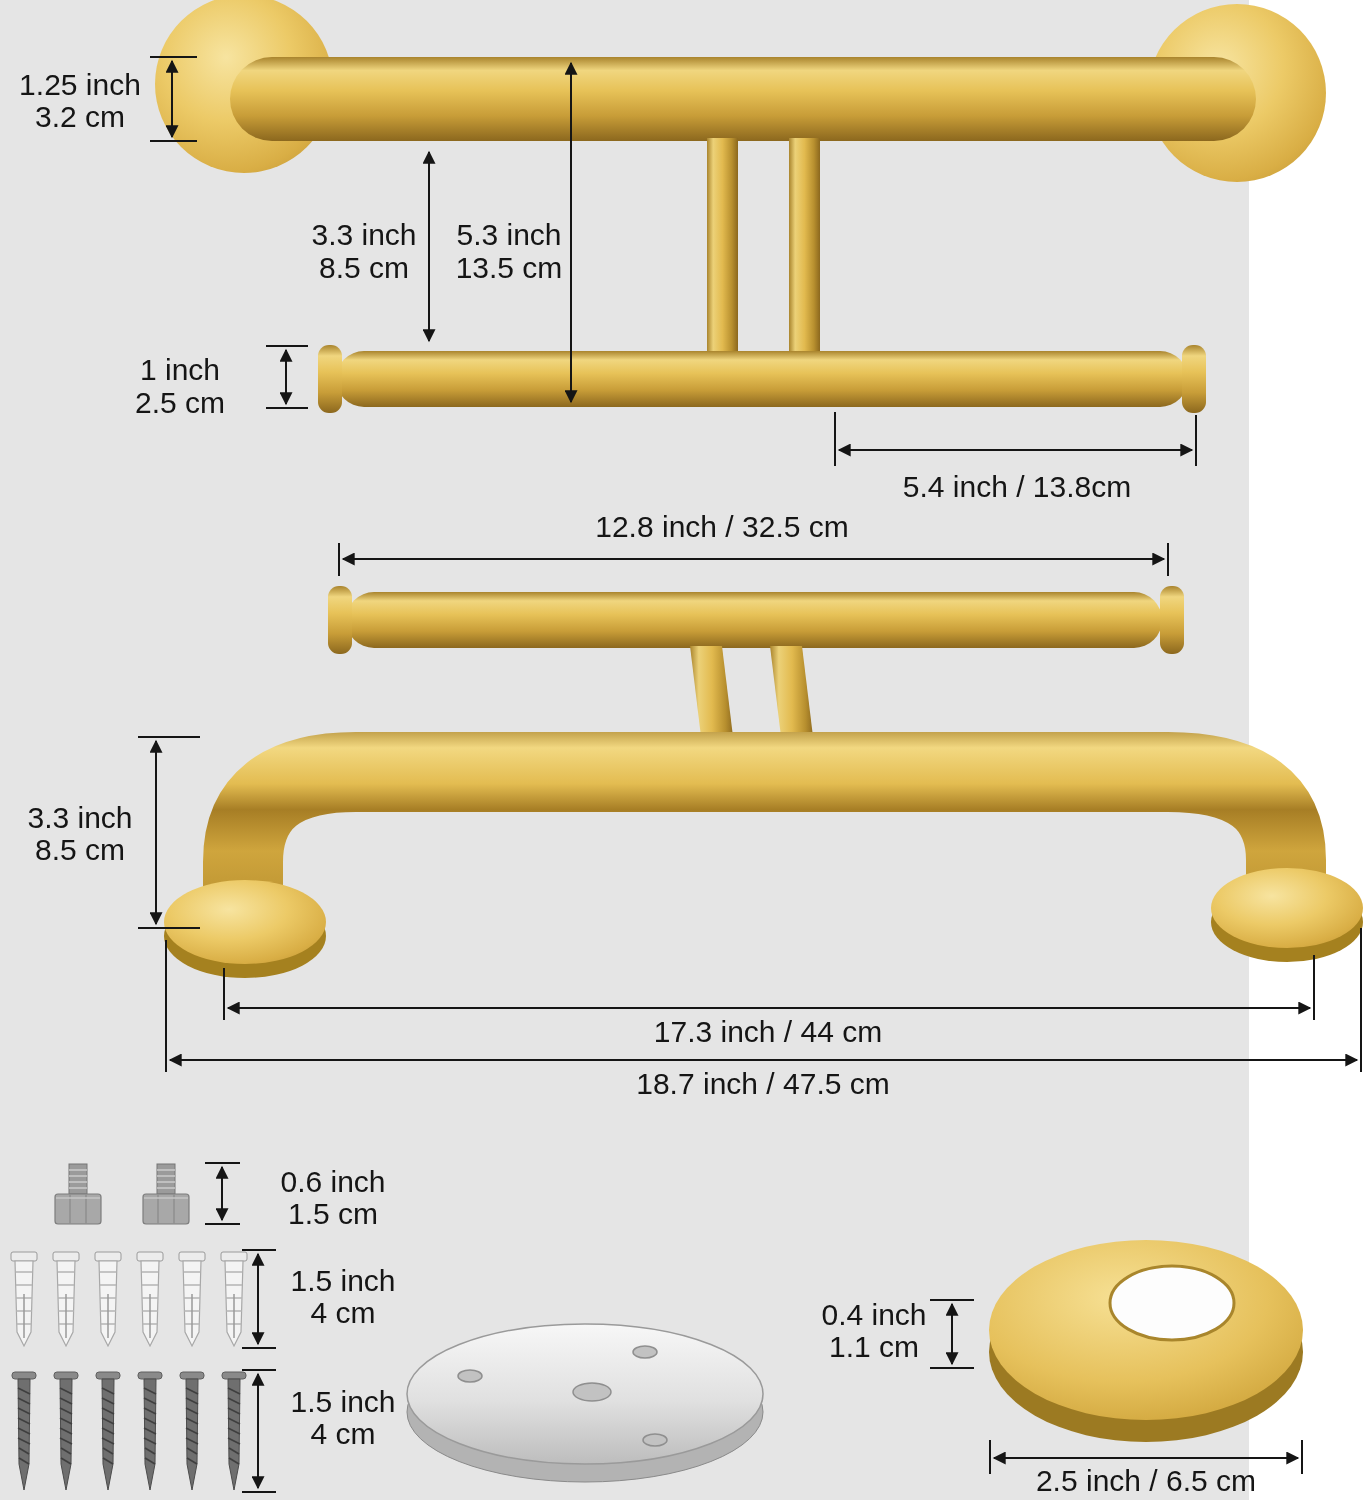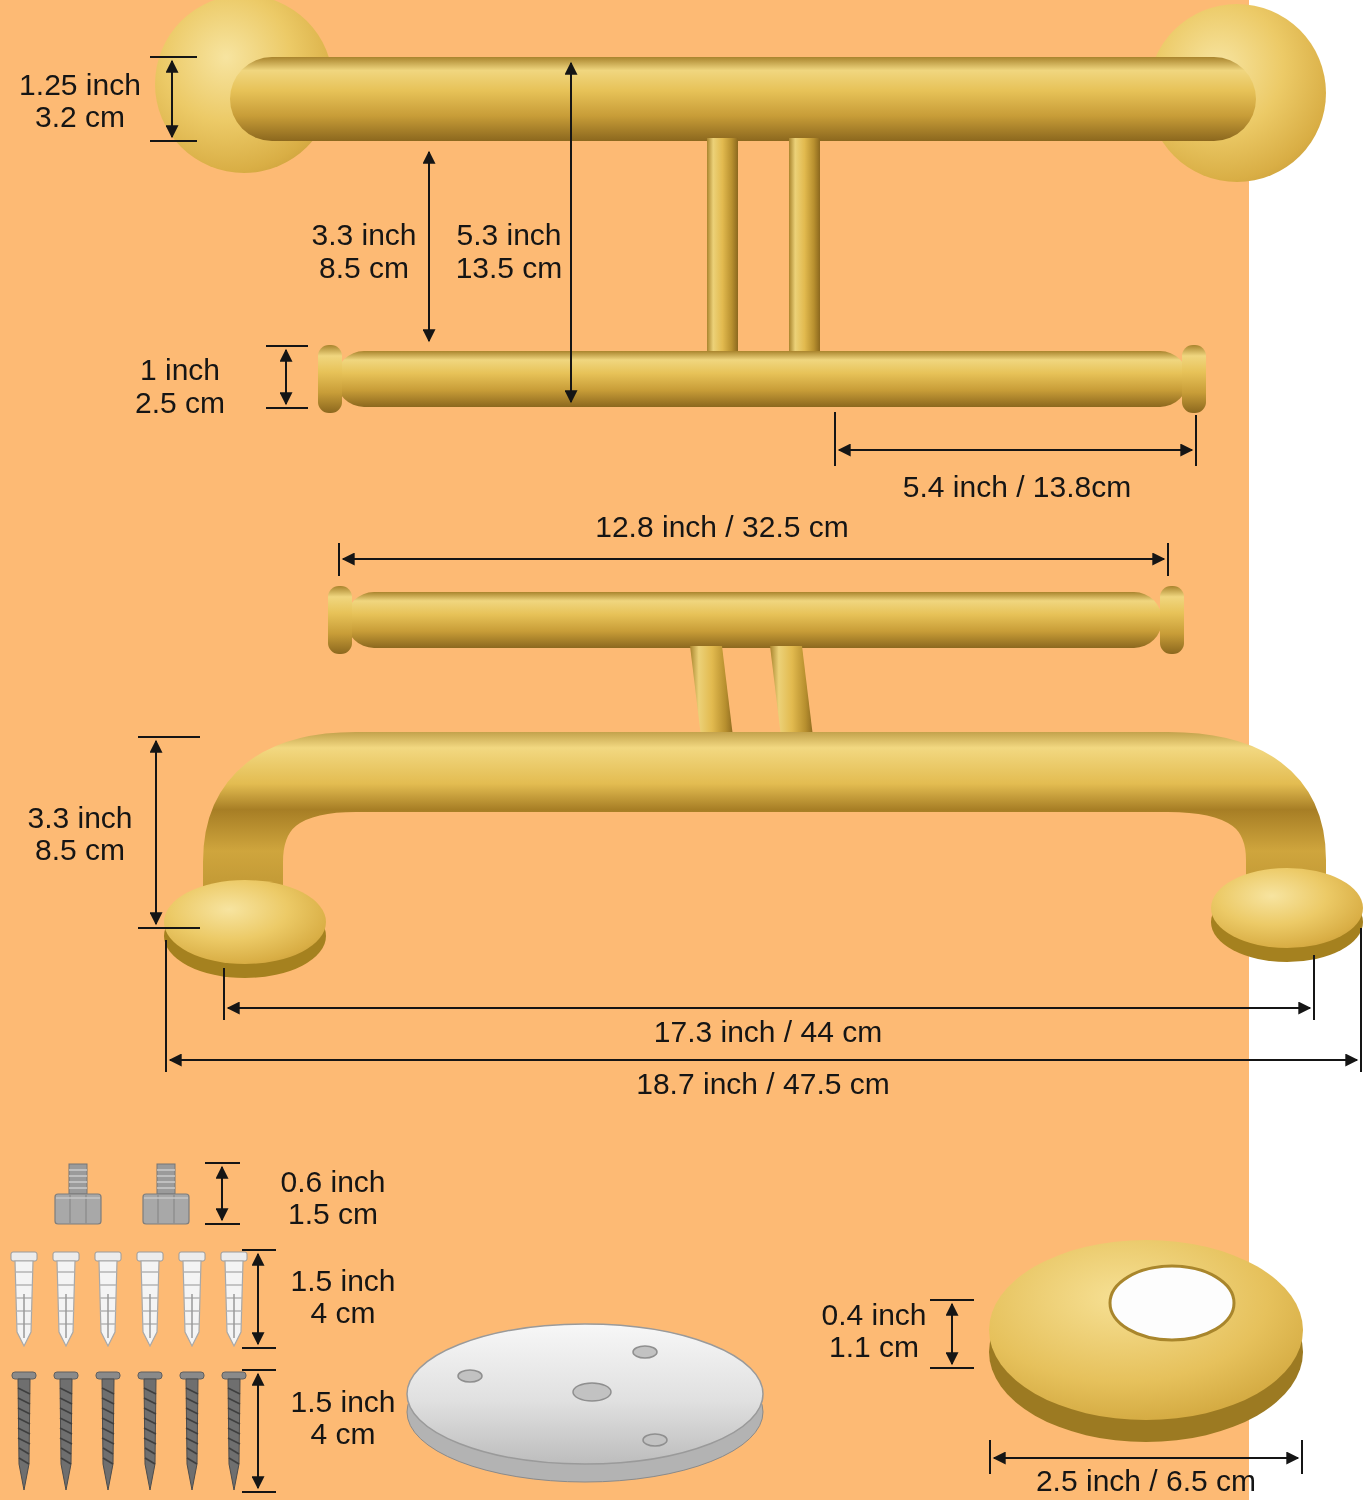--- a/index.html
+++ b/index.html
@@ -1,16 +1,16 @@
 <!DOCTYPE html>
 <html><head>
 <meta charset="utf-8">
 <style>
   html, body { margin: 0; padding: 0; background: #ffffff; }
-  .stage { width: 1249px; height: 1500px; position: relative; background: #fdba74; }
+  .stage { width: 1249px; height: 1500px; position: relative; background: #e5e5e5; }
   .dim-text {
     font-family: "Liberation Sans", sans-serif;
     font-size: 30px;
     fill: #151515;
   }
   .dim-line { stroke: #151515; stroke-width: 2; fill: none; }
   .tick { stroke: #151515; stroke-width: 2; }
 </style>
 </head>
 <body>

